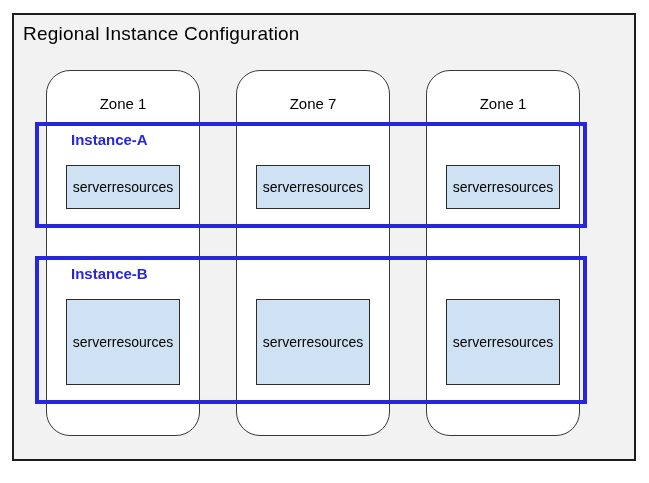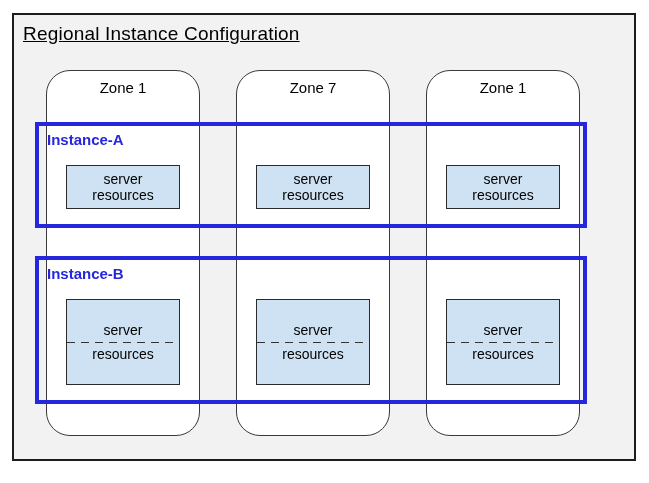--- a/index.html
+++ b/index.html
@@ -25,70 +25,69 @@
     background: #f2f2f2;
   }
   .title {
     position: absolute;
     left: 9px;
     top: 8px;
     font-size: 19px;
     letter-spacing: 0.2px;
     color: #000000;
     white-space: nowrap;
-    text-decoration: underline;
   }
   .zone {
     position: absolute;
     top: 55px;
     width: 154px;
     height: 366px;
     background: #ffffff;
     border: 1px solid #3a3a3a;
     border-radius: 24px;
     z-index: 1;
     box-sizing: border-box;
   }
   .zone-1 { left: 32px; }
   .zone-2 { left: 222px; }
   .zone-3 { left: 412px; }
   .zone-label {
-    margin-top: 8px;
+    margin-top: 24px;
     text-align: center;
     font-size: 15px;
     color: #000000;
   }
   .instance {
     position: absolute;
     left: 21px;
     width: 552px;
     border: 4px solid #2626dd;
     background: transparent;
     z-index: 2;
     box-sizing: border-box;
   }
   .instance-a { top: 107px; height: 106px; }
   .instance-b { top: 241px; height: 148px; }
   .instance-label {
     position: absolute;
-    left: 8px;
+    left: 32px;
     top: 5px;
     font-size: 15px;
     font-weight: bold;
     color: #2626dd;
     white-space: nowrap;
   }
   .srv-box {
     position: absolute;
     width: 114px;
     background: #cfe2f3;
     border: 1px solid #2b2b2b;
     z-index: 3;
     display: flex;
-    flex-direction: column;
+    flex-direction: row;
     align-items: center;
     justify-content: center;
     font-size: 14px;
     line-height: 16px;
     color: #000000;
     text-align: center;
     box-sizing: border-box;
   }
   .row-a { top: 150px; height: 44px; }
   .row-b { top: 284px; height: 86px; }

